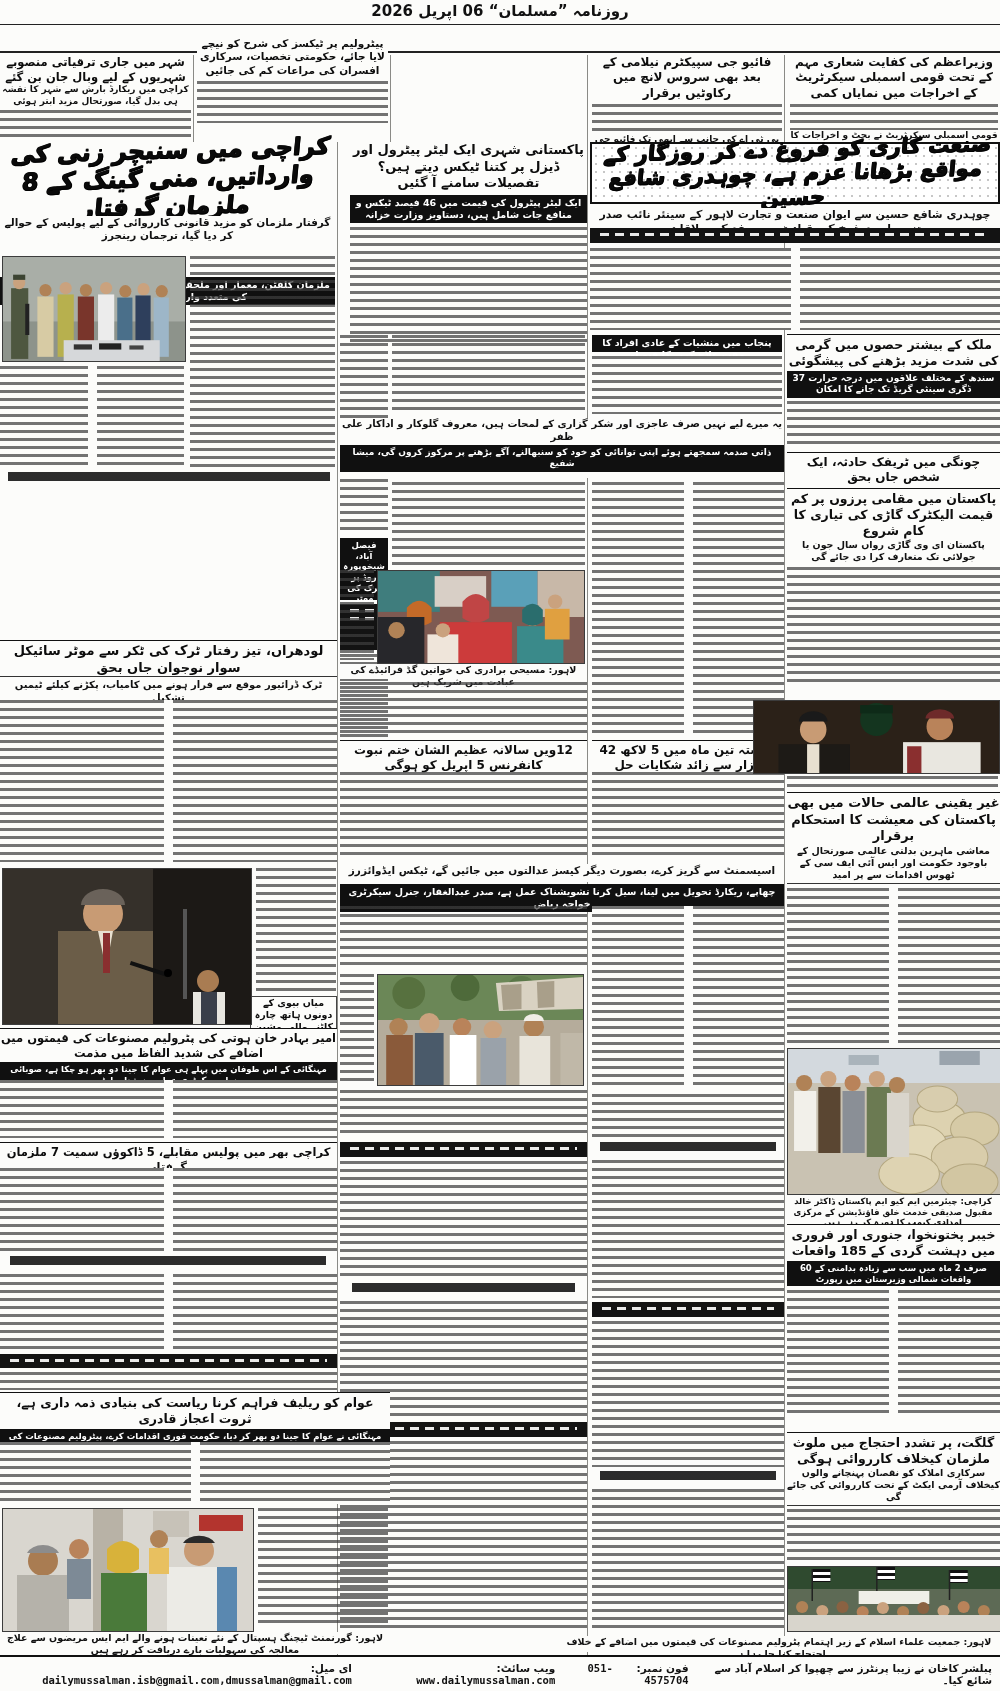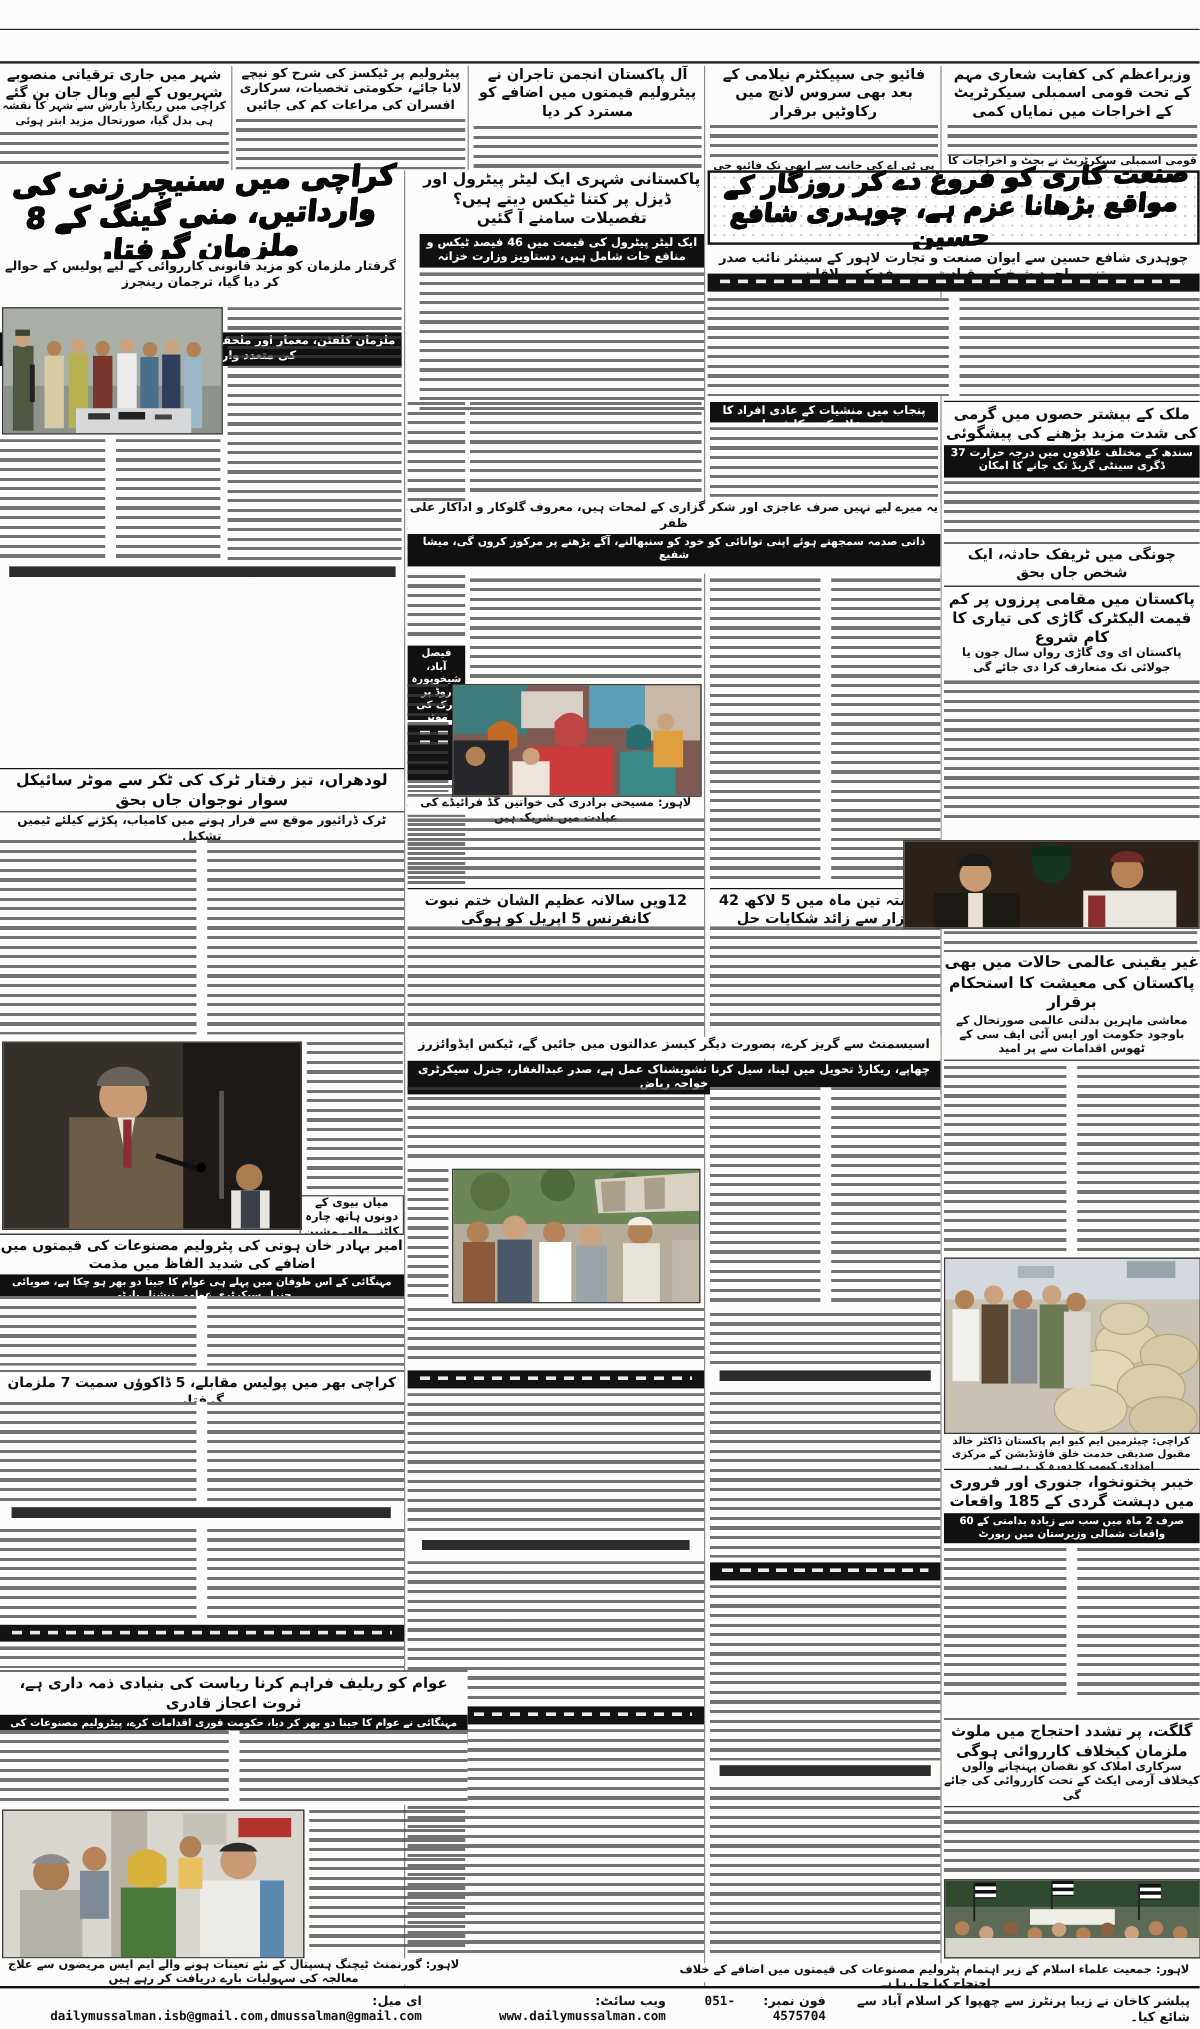--- a/index.html
+++ b/index.html
@@ -37,20 +37,21 @@
           background:#fcfcfa;z-index:4;display:flex;align-items:center;justify-content:space-between;
           padding:0 8px;box-sizing:border-box;font-size:10.5px;font-weight:700;}
   .footer .lbl{margin-left:20px;}
   .ltr{direction:ltr;unicode-bidi:embed;font-family:"DejaVu Sans Mono","DejaVu Sans",sans-serif;}
 </style>
 </head>
 <body>
 
 <div class="page">
 
+  <div class="masthead">روزنامہ ”مسلمان“ 06 اپریل 2026</div>
   <div class="hline" style="left:0;top:24px;width:1000px;"></div>
   <div class="hline" style="left:0;top:51px;width:1000px;height:1.5px;"></div>
 
   <div class="vline" style="left:193px;top:55px;height:87px;"></div>
   <div class="vline" style="left:390px;top:55px;height:87px;"></div>
   <div class="vline" style="left:587px;top:55px;height:1600px;"></div>
   <div class="vline" style="left:784px;top:55px;height:1600px;"></div>
   <div class="vline" style="left:337px;top:142px;height:1513px;"></div>
 
   <div class="art" style="left:790px;top:55px;width:208px;height:84px;">
@@ -58,26 +59,22 @@
     <div class="sim" style="height:26px;margin-top:3px;"></div>
     <div class="cap" style="font-size:9px;">قومی اسمبلی سیکرٹریٹ نے بجٹ و اخراجات کا تفصیلی جائزہ لینے کے بعد 47 کروڑ 21 لاکھ روپے خزانے میں سرنڈر کر دیے، ذرائع</div>
   </div>
 
   <div class="art" style="left:592px;top:55px;width:190px;height:84px;">
     <div class="hl" style="font-size:12px;">فائیو جی سپیکٹرم نیلامی کے بعد بھی سروس لانچ میں رکاوٹیں برقرار</div>
     <div class="sim" style="height:30px;margin-top:3px;"></div>
     <div class="cap" style="font-size:9px;">پی ٹی اے کی جانب سے ابھی تک فائیو جی سپورٹ کیلئے مطلوبہ سافٹ ویئر اپ ڈیٹ جاری نہیں کیا جا سکا</div>
   </div>
 
-  <div class="art" style="left:395px;top:55px;width:190px;height:84px;">
-    <div class="hl" style="font-size:12px;">آل پاکستان انجمن تاجران نے پیٹرولیم قیمتوں میں اضافے کو مسترد کر دیا</div>
-    <div class="sim" style="height:46px;margin-top:4px;"></div>
-  </div>
-
-  <div class="art" style="left:197px;top:55px;width:191px;height:84px;">
+
+  <div class="art" style="left:197px;top:37px;width:191px;height:84px;">
     <div class="hl" style="font-size:10.5px;">پیٹرولیم پر ٹیکسز کی شرح کو نیچے لایا جائے، حکومتی تخصیات، سرکاری افسران کی مراعات کم کی جائیں</div>
     <div class="sim" style="height:42px;margin-top:4px;"></div>
   </div>
 
   <div class="art" style="left:0;top:55px;width:191px;height:84px;">
     <div class="hl" style="font-size:11.5px;">شہر میں جاری ترقیاتی منصوبے شہریوں کے لیے وبال جان بن گئے</div>
     <div class="cap" style="font-size:9px;">کراچی میں ریکارڈ بارش سے شہر کا نقشہ ہی بدل گیا، صورتحال مزید ابتر ہوئی</div>
     <div class="sim" style="height:28px;margin-top:3px;"></div>
   </div>
 

